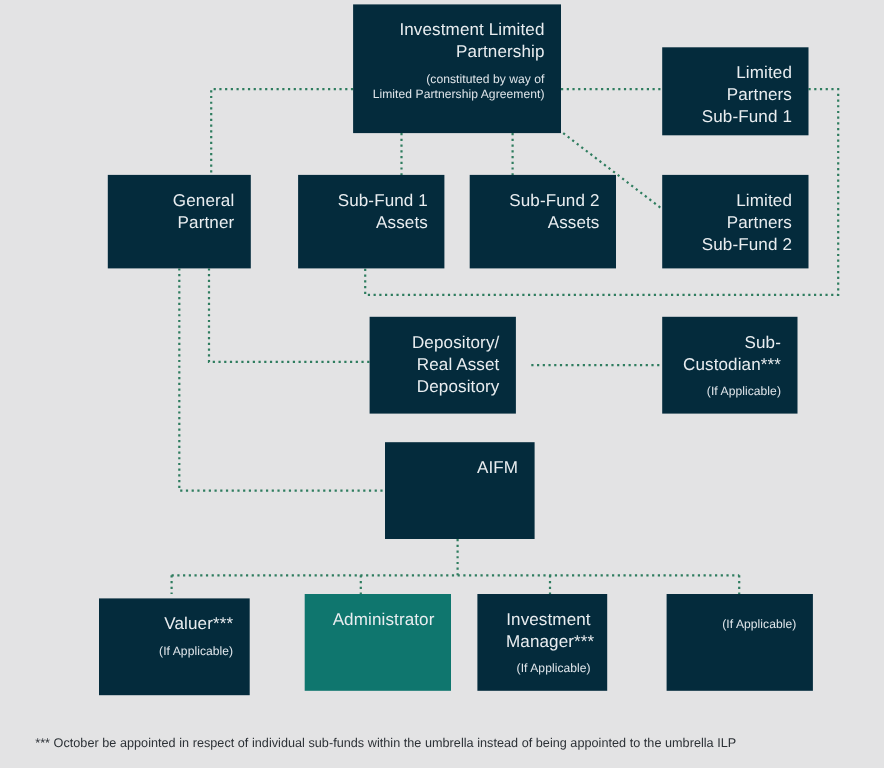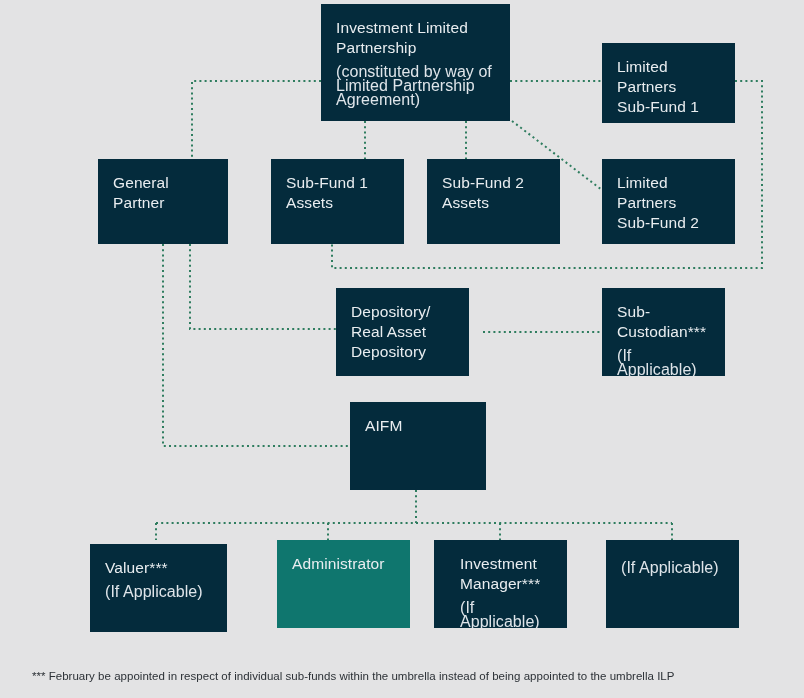--- a/index.html
+++ b/index.html
@@ -29,32 +29,33 @@
     width: 804px;
     height: 698px;
     pointer-events: none;
   }
   .node {
     position: absolute;
     background: #042b3c;
     box-sizing: border-box;
     padding: 14px 15px 10px 15px;
     overflow: hidden;
+    text-align: right;
   }
   .node .title {
     color: #e9edf0;
     font-size: 15.5px;
     line-height: 20px;
     font-weight: 400;
     letter-spacing: 0.1px;
     white-space: pre-line;
   }
   .node .sub {
     color: #dfe5ea;
-    font-size: 16px;
+    font-size: 11px;
     line-height: 14px;
     margin-top: 9px;
     white-space: pre-line;
     letter-spacing: 0.05px;
   }
   .node.has-tight-sub .sub {
     margin-top: 7px;
   }
   .footnote {
     position: absolute;
@@ -134,25 +135,25 @@
       <div class="node" style="left: 350px; top: 402px; width: 136px; height: 88px; background: rgb(4, 43, 60);">
         <div class="title">AIFM</div>
       </div>
       <div class="node has-tight-sub" style="left: 90px; top: 544px; width: 137px; height: 88px; background: rgb(4, 43, 60);">
         <div class="title">Valuer***</div>
         <div class="sub">(If Applicable)</div>
       </div>
       <div class="node" style="left: 277px; top: 540px; width: 133px; height: 88px; background: #0f766e;">
         <div class="title">Administrator</div>
       </div>
-      <div class="node has-tight-sub" style="left: 434px; top: 540px; width: 133px; height: 88px; background: rgb(4, 43, 60); padding-left: 26px;">
+      <div class="node has-tight-sub" style="left: 434px; top: 540px; width: 118px; height: 88px; background: rgb(4, 43, 60); padding-left: 26px;">
         <div class="title">Investment
 Manager***</div>
         <div class="sub">(If Applicable)</div>
       </div>
       <div class="node has-tight-sub" style="left: 606px; top: 540px; width: 133px; height: 88px; background: rgb(4, 43, 60);">
         <div class="sub">(If Applicable)</div>
       </div>
     </div>
 
-  <div class="footnote">*** February be appointed in respect of individual sub-funds within the umbrella instead of being appointed to the umbrella ILP</div>
+  <div class="footnote">*** October be appointed in respect of individual sub-funds within the umbrella instead of being appointed to the umbrella ILP</div>
 
 </div>
 
 </body></html>

